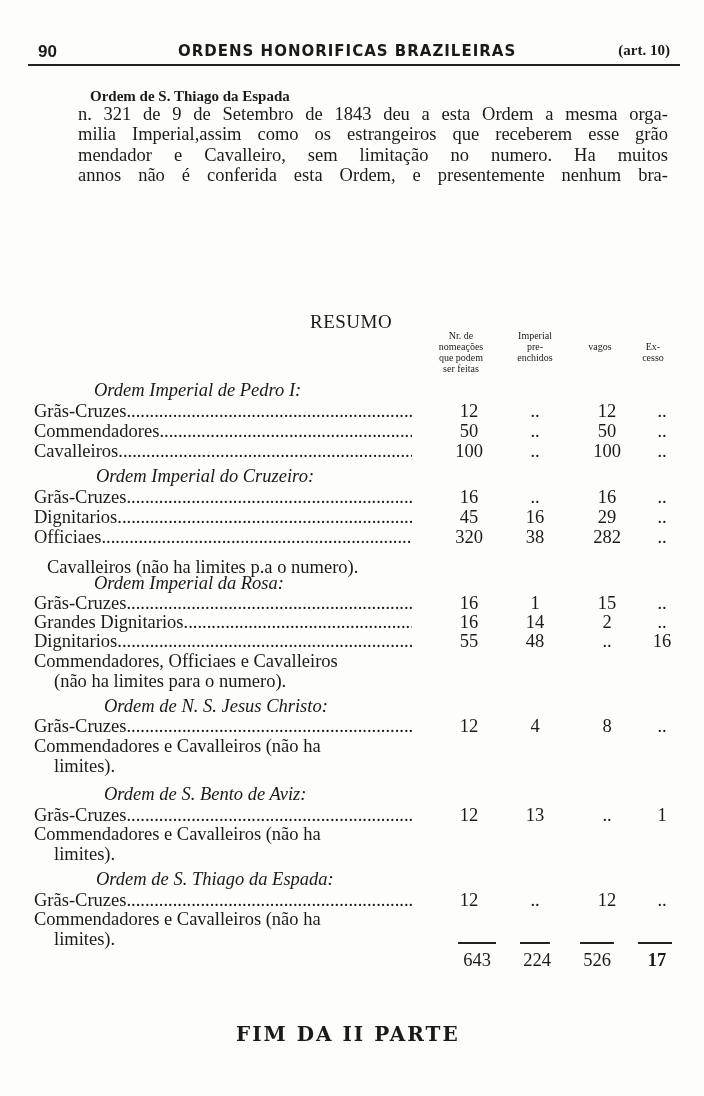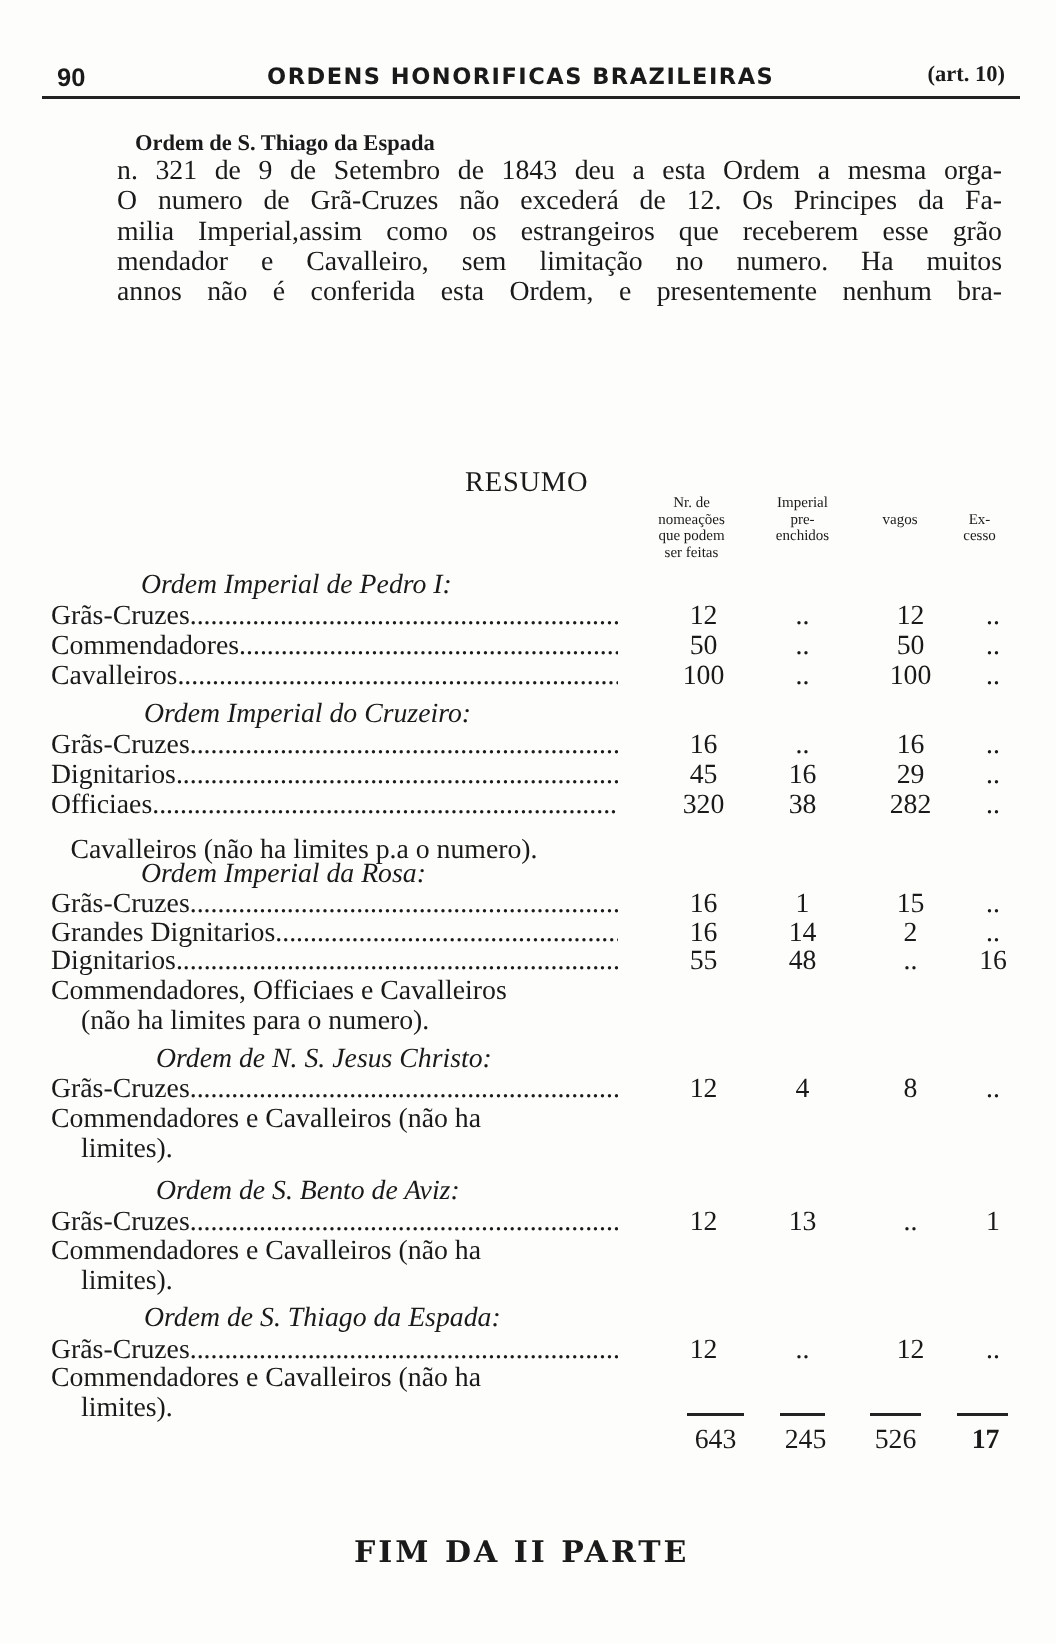--- a/index.html
+++ b/index.html
@@ -33,21 +33,20 @@
 <div class="abs hdr">
   <span class="pn">90</span>
   <span class="ttl">ORDENS HONORIFICAS BRAZILEIRAS</span>
   <span class="art">(art. 10)</span>
 </div>
 
 <div class="abs subhead">Ordem de S. Thiago da Espada</div>
 
 <div class="abs para">
   <span class="l">n. 321 de 9 de Setembro de 1843 deu a esta Ordem a mesma orga-</span>
-  <span class="l">O numero de Grã-Cruzes não excederá de 12. Os Principes da Fa-</span>
   <span class="l">milia Imperial,assim como os estrangeiros que receberem esse grão</span>
   <span class="l">mendador e Cavalleiro, sem limitação no numero. Ha muitos</span>
   <span class="l">annos não é conferida esta Ordem, e presentemente nenhum bra-</span>
 </div>
 
 <div class="abs resumo">RESUMO</div>
 
 <div class="abs colh" style="left:424px;top:330px;width:74px;">
   <div>Nr. de</div>
   <div>nomeações</div>
@@ -180,17 +179,17 @@
 <div class="note" style="top:909px;">
   <div>Commendadores e Cavalleiros (não ha</div>
   <div class="ind">limites).</div>
 </div>
 
 <div class="rule" style="left:458px;"></div>
 <div class="rule" style="left:520px;width:30px;"></div>
 <div class="rule" style="left:580px;width:34px;"></div>
 <div class="rule" style="left:638px;width:34px;"></div>
 <span class="total" style="left:452px;">643</span>
-<span class="total" style="left:512px;">245</span>
+<span class="total" style="left:512px;">224</span>
 <span class="total" style="left:572px;">526</span>
 <span class="total" style="left:632px;font-weight:bold;">17</span>
 
 <div class="abs fim">FIM DA II PARTE</div>
 
 </body></html>

